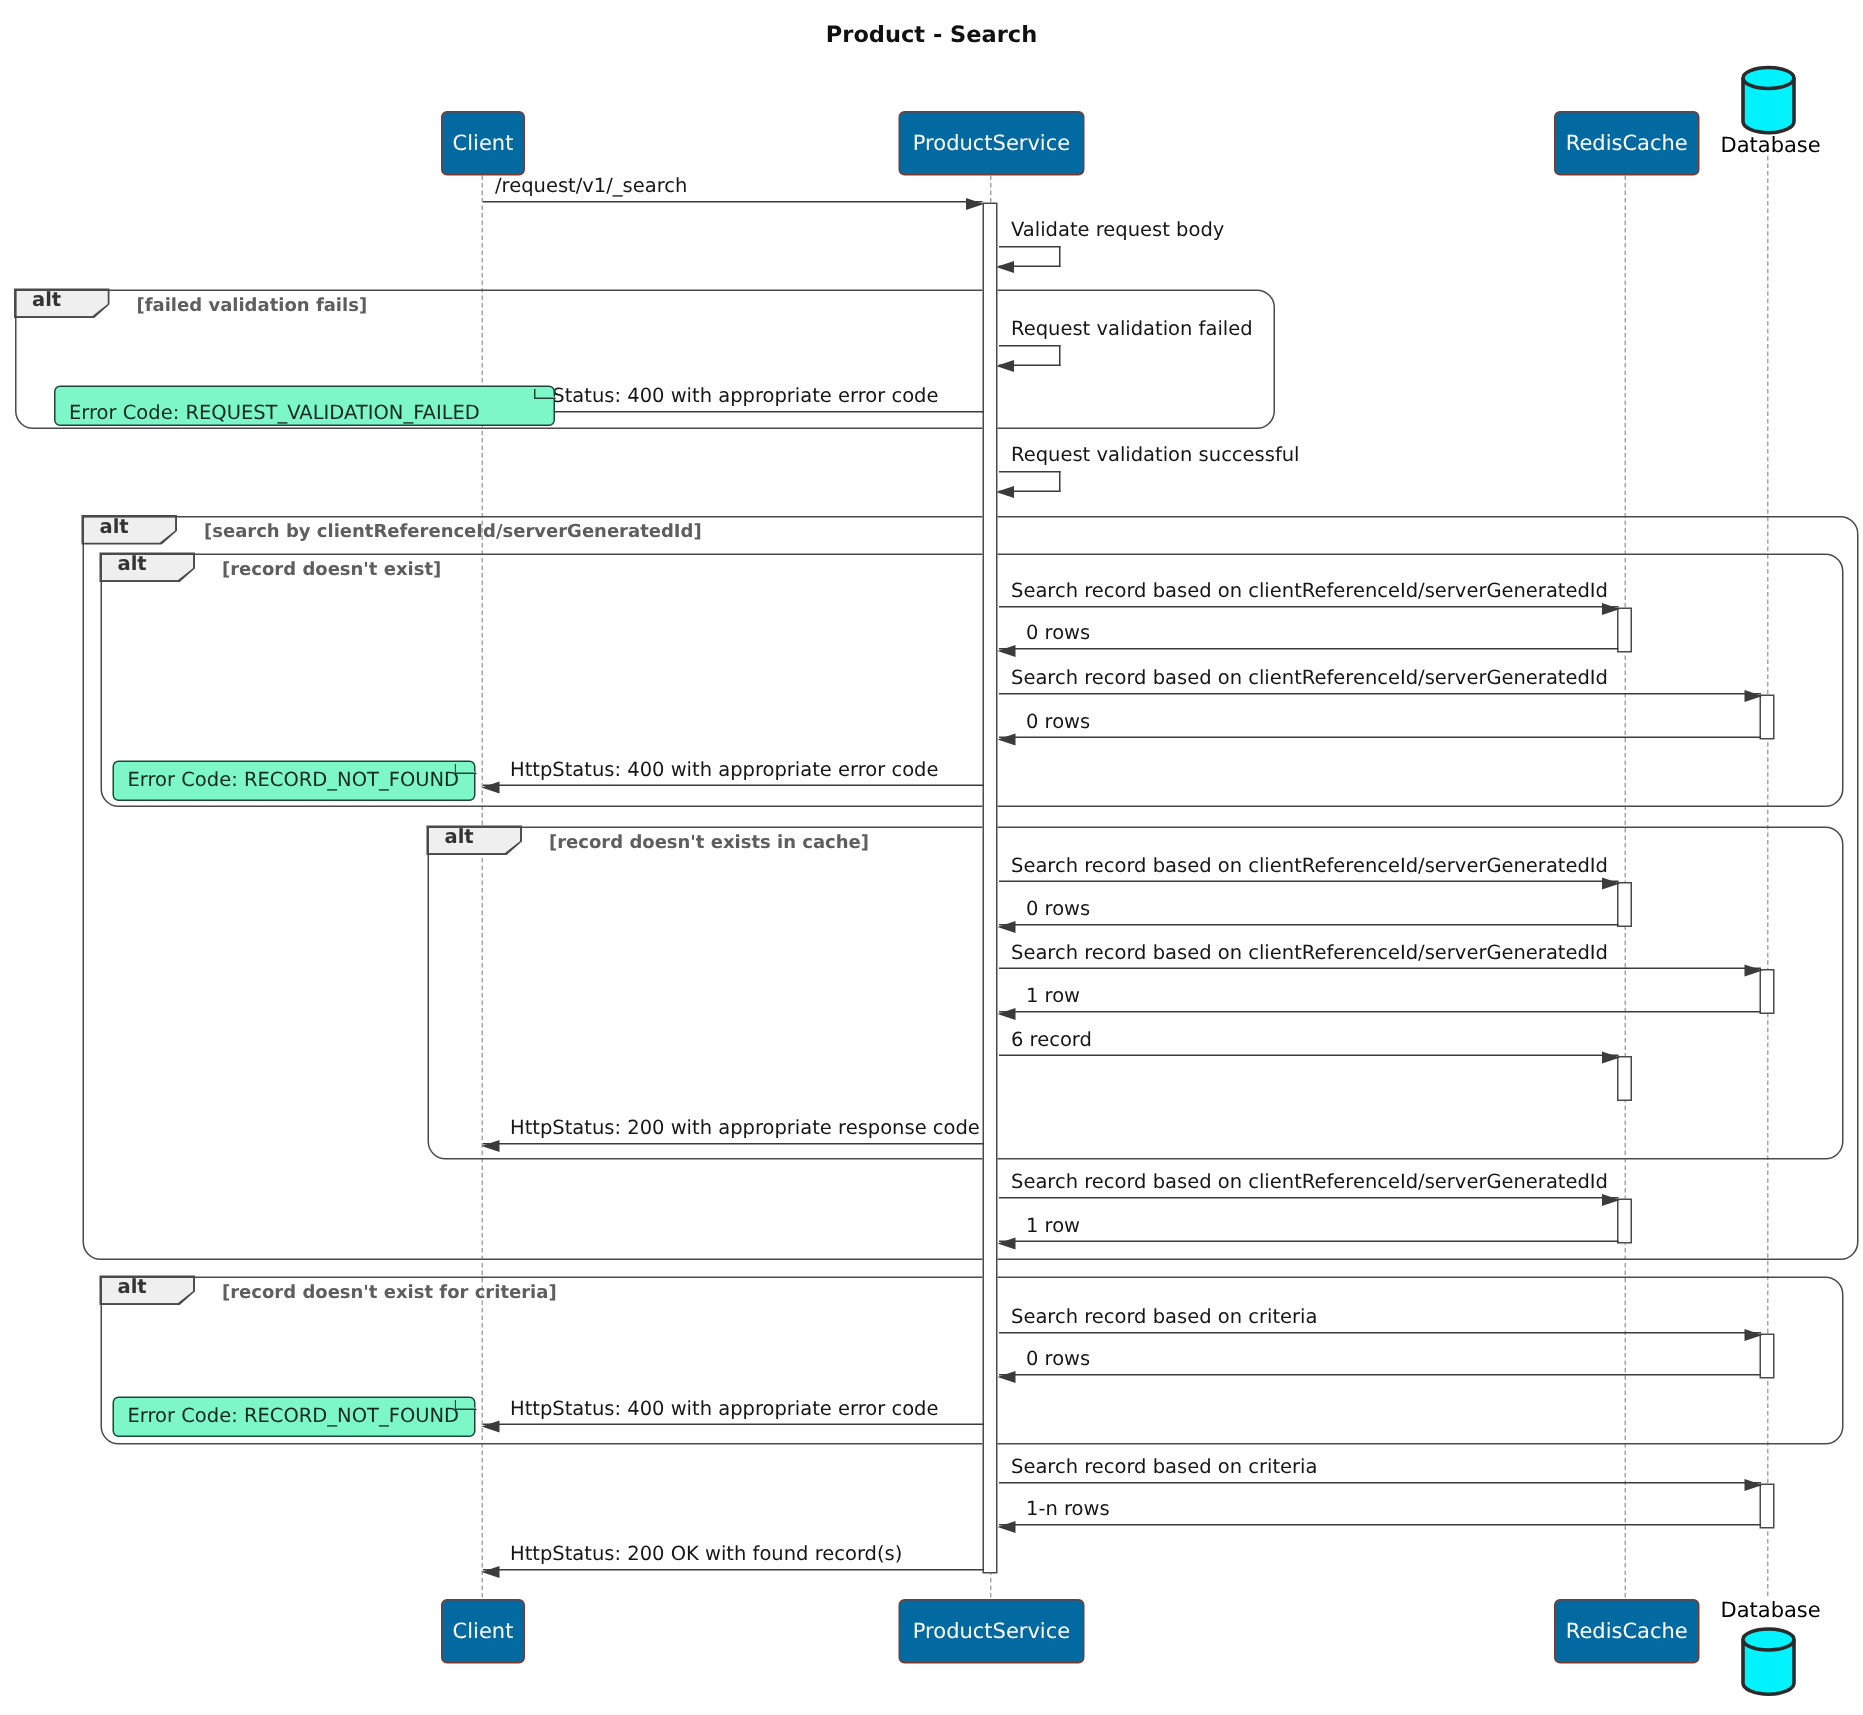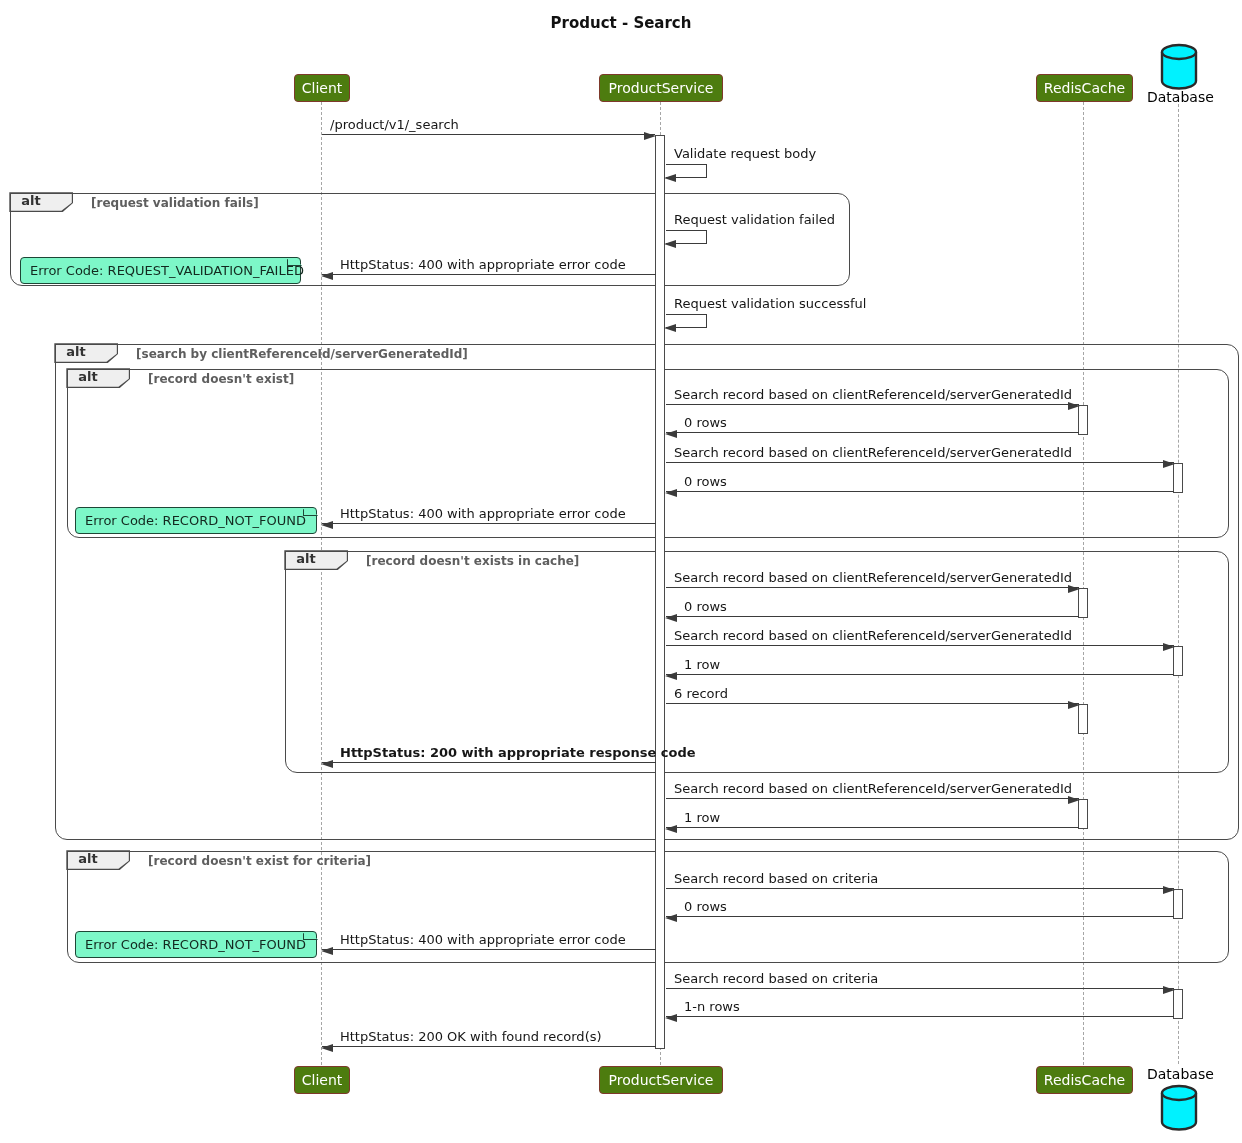--- a/index.html
+++ b/index.html
@@ -2,22 +2,22 @@
 <html><head>
 <meta charset="utf-8">
 <style>
   html,body { margin:0; padding:0; }
   body { font-family:"DejaVu Sans","Liberation Sans",sans-serif; background:#fff; }
   #canvas { position:relative; width:1242px; height:1143px; background:#fff; overflow:hidden; }
 
   .title { position:absolute; left:0; width:1242px; text-align:center; top:14px;
            font-size:15px; font-weight:bold; color:#111; }
 
-  .participant { position:absolute; height:28px; box-sizing:border-box;
-                 background:#4d7c0f; border:1.6px solid #7E392B; border-radius:4px;
+  .participant { position:absolute; height:43px; box-sizing:border-box;
+                 background:#0369a1; border:1.6px solid #7E392B; border-radius:4px;
                  color:#fff; font-size:14px; display:flex; align-items:center; justify-content:center;
                  z-index:6; }
 
   .lifeline { position:absolute; width:0; border-left:1.2px dashed #A6A6A6; z-index:0; }
 
   .activation { position:absolute; width:10px; box-sizing:border-box;
                 background:#fff; border:1.3px solid #4A4A4A; z-index:3; }
 
   .frame { position:absolute; border:1.7px solid #4A4A4A; border-radius:12px; z-index:2;text-align:center; }
   .ptag  { position:absolute; top:-1.7px; left:-1.7px; width:64px; height:20px; }
@@ -65,21 +65,21 @@
   <div class="lifeline" style="left:660px; top:102px; height:963px;"></div>
   <div class="lifeline" style="left:1083px; top:102px; height:963px;"></div>
   <div class="lifeline" style="left:1178px; top:104px; height:960px;"></div>
 
   <div class="frame" style="left:10px; top:193px; width:838px; height:91px;">
     <div class="ptag">
       <div class="bg"></div>
         <div class="fg"></div>
       <span class="txt">alt</span>
     </div>
-    <div class="cond" style="left:80px;">[request validation fails]</div>
+    <div class="cond" style="left:80px;">[failed validation fails]</div>
   </div>
 
   <div class="frame" style="left:55px; top:344px; width:1182px; height:494px;">
     <div class="ptag">
       <div class="bg"></div>
         <div class="fg"></div>
       <span class="txt">alt</span>
     </div>
     <div class="cond" style="left:80px;">[search by clientReferenceId/serverGeneratedId]</div>
   </div>
@@ -115,21 +115,21 @@
   <div class="activation" style="left:1078px; top:405px; height:30px;"></div>
   <div class="activation" style="left:1173px; top:463px; height:30px;"></div>
   <div class="activation" style="left:1078px; top:588px; height:30px;"></div>
   <div class="activation" style="left:1173px; top:646px; height:30px;"></div>
   <div class="activation" style="left:1078px; top:704px; height:30px;"></div>
   <div class="activation" style="left:1078px; top:799px; height:30px;"></div>
   <div class="activation" style="left:1173px; top:889px; height:30px;"></div>
   <div class="activation" style="left:1173px; top:989px; height:30px;"></div>
 
   <div class="msg" style="left:322px; top:116px; width:333px;">
-    <span class="lbl">/product/v1/_search</span>
+    <span class="lbl">/request/v1/_search</span>
       <div class="line"></div>
       <div class="ah-r"></div>
   </div>
 
   <div class="selfmsg" style="left:666px; top:146px;">
     <span class="lbl">Validate request body</span>
     <div class="loop">
         <div class="ah"></div>
       </div>
   </div>
@@ -198,21 +198,21 @@
   <div class="msg ret" style="left:666px; top:656px; width:508px;">
     <span class="lbl">1 row</span>
       <div class="line"></div>
       <div class="ah-l"></div>
   </div>
   <div class="msg" style="left:666px; top:685px; width:413px;">
     <span class="lbl">6 record</span>
       <div class="line"></div>
       <div class="ah-r"></div>
   </div>
-  <div class="msg ret" style="left:322px; top:744px; width:334px;font-weight:bold;">
+  <div class="msg ret" style="left:322px; top:744px; width:334px;">
     <span class="lbl">HttpStatus: 200 with appropriate response code</span>
       <div class="line"></div>
       <div class="ah-l"></div>
   </div>
 
   <div class="msg" style="left:666px; top:780px; width:413px;">
     <span class="lbl">Search record based on clientReferenceId/serverGeneratedId</span>
       <div class="line"></div>
       <div class="ah-r"></div>
   </div>
@@ -247,21 +247,21 @@
     <span class="lbl">1-n rows</span>
       <div class="line"></div>
       <div class="ah-l"></div>
   </div>
   <div class="msg ret" style="left:322px; top:1028px; width:334px;">
     <span class="lbl">HttpStatus: 200 OK with found record(s)</span>
       <div class="line"></div>
       <div class="ah-l"></div>
   </div>
 
-  <div class="note" style="left:20px; top:257px; width:281px;">
+  <div class="note" style="left:36px; top:257px; width:334px;align-items:flex-end;">
     <div class="fold"></div>
     <span>Error Code: REQUEST_VALIDATION_FAILED</span>
   </div>
   <div class="note" style="left:75px; top:507px; width:242px;">
     <div class="fold"></div>
     <span>Error Code: RECORD_NOT_FOUND</span>
   </div>
   <div class="note" style="left:75px; top:931px; width:242px;">
     <div class="fold"></div>
     <span>Error Code: RECORD_NOT_FOUND</span>

